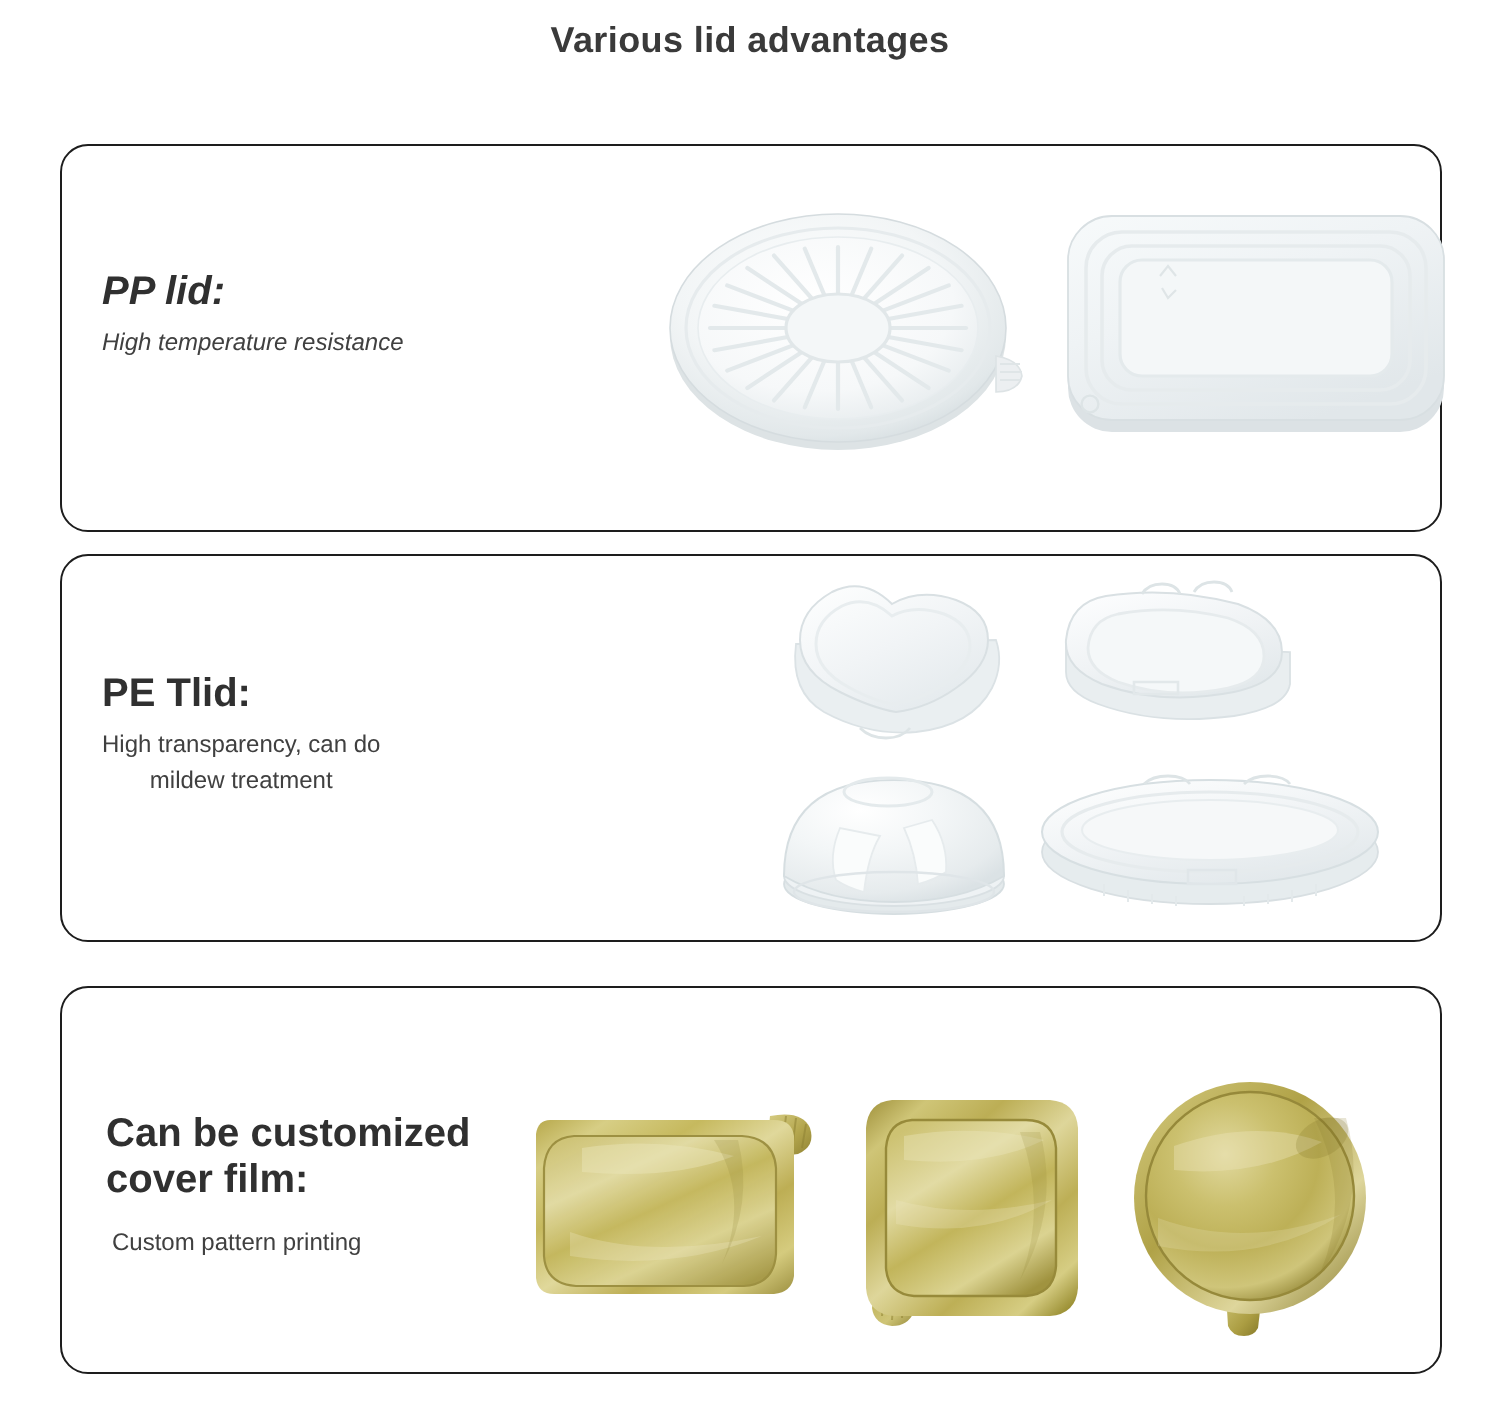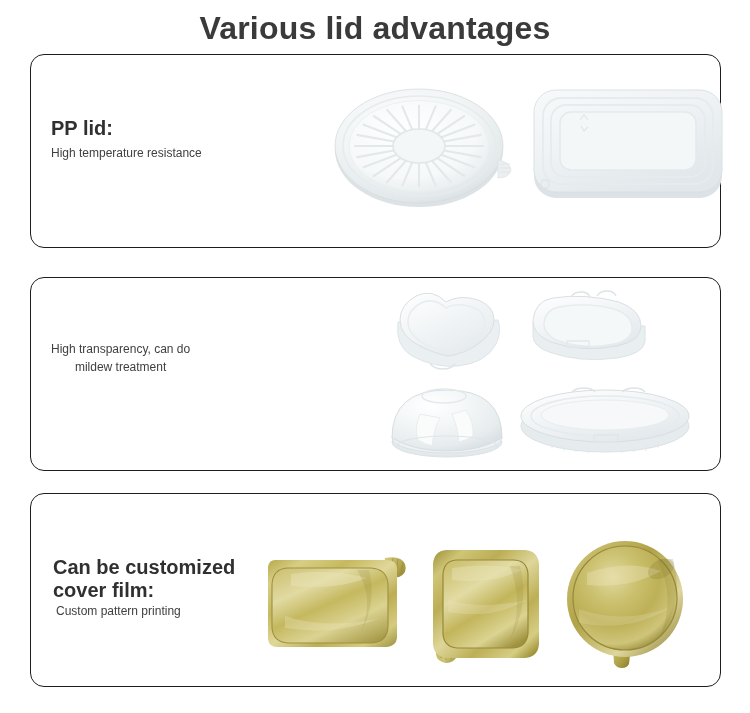--- a/index.html
+++ b/index.html
@@ -19,36 +19,36 @@
     background: #ffffff;
   }
 
   
   .page-title {
     position: absolute;
     left: 0;
     top: 10px;
     width: 750px;
     text-align: center;
-    font-size: 32px;
+    font-size: 18px;
     font-weight: bold;
     color: #3a3a3a;
     letter-spacing: 0.2px;
   }
 
   
   .panel {
     position: absolute;
     left: 30px;
     width: 691px;
     border: 1.4px solid #1d1d1d;
     border-radius: 14px;
     background: #ffffff;
   }
-  .panel-1 { top: 54px;  height: 194px; }
+  .panel-1 { top: 72px;  height: 194px; font-style: italic; }
   .panel-2 { top: 277px; height: 194px; }
   .panel-3 { top: 493px; height: 194px; }
 
   .panel-text {
     position: absolute;
     left: 20px;
     color: #3b3b3b;
   }
   .panel-heading {
     font-size: 20px;
@@ -67,21 +67,21 @@
   
   .p1-text { top: 62px; }
   .p1-text .panel-sub { margin-top: 4px; }
 
   
   .p2-text { top: 58px; }
   .p2-text .panel-sub { margin-top: 4px; text-align: center; }
 
   
   .p3-text { top: 62px; left: 22px; }
-  .p3-text .panel-sub { margin-left: 3px; }
+  .p3-text .panel-sub { margin-top: 10px; margin-left: 3px; }
   .prod {
     position: absolute;
   }
 
   
   .pp-round {
     left: 300px; top: 25px; width: 180px; height: 130px;
   }
   .pp-rect {
     left: 493px; top: 25px; width: 205px; height: 125px;
@@ -197,20 +197,21 @@
         </g>
 
         <circle cx="21" cy="104" r="4.2" fill="none" stroke="#dde4e6" stroke-width="1.2"></circle>
       </svg>
     </div>
   </div>
 
   <div class="panel panel-2">
 
     <div class="panel-text p2-text">
+      <div class="panel-heading">PE Tlid:</div>
       <div class="panel-sub">High transparency, can do
 mildew treatment</div>
     </div>
 
     <div class="prod pe-heart">
       <svg viewBox="0 0 122 82" width="122" height="82">
         <defs>
           <linearGradient id="heartG" x1="10%" y1="0%" x2="80%" y2="100%">
             <stop offset="0%" stop-color="#fdfefe"></stop>
             <stop offset="50%" stop-color="#f1f4f6"></stop>

